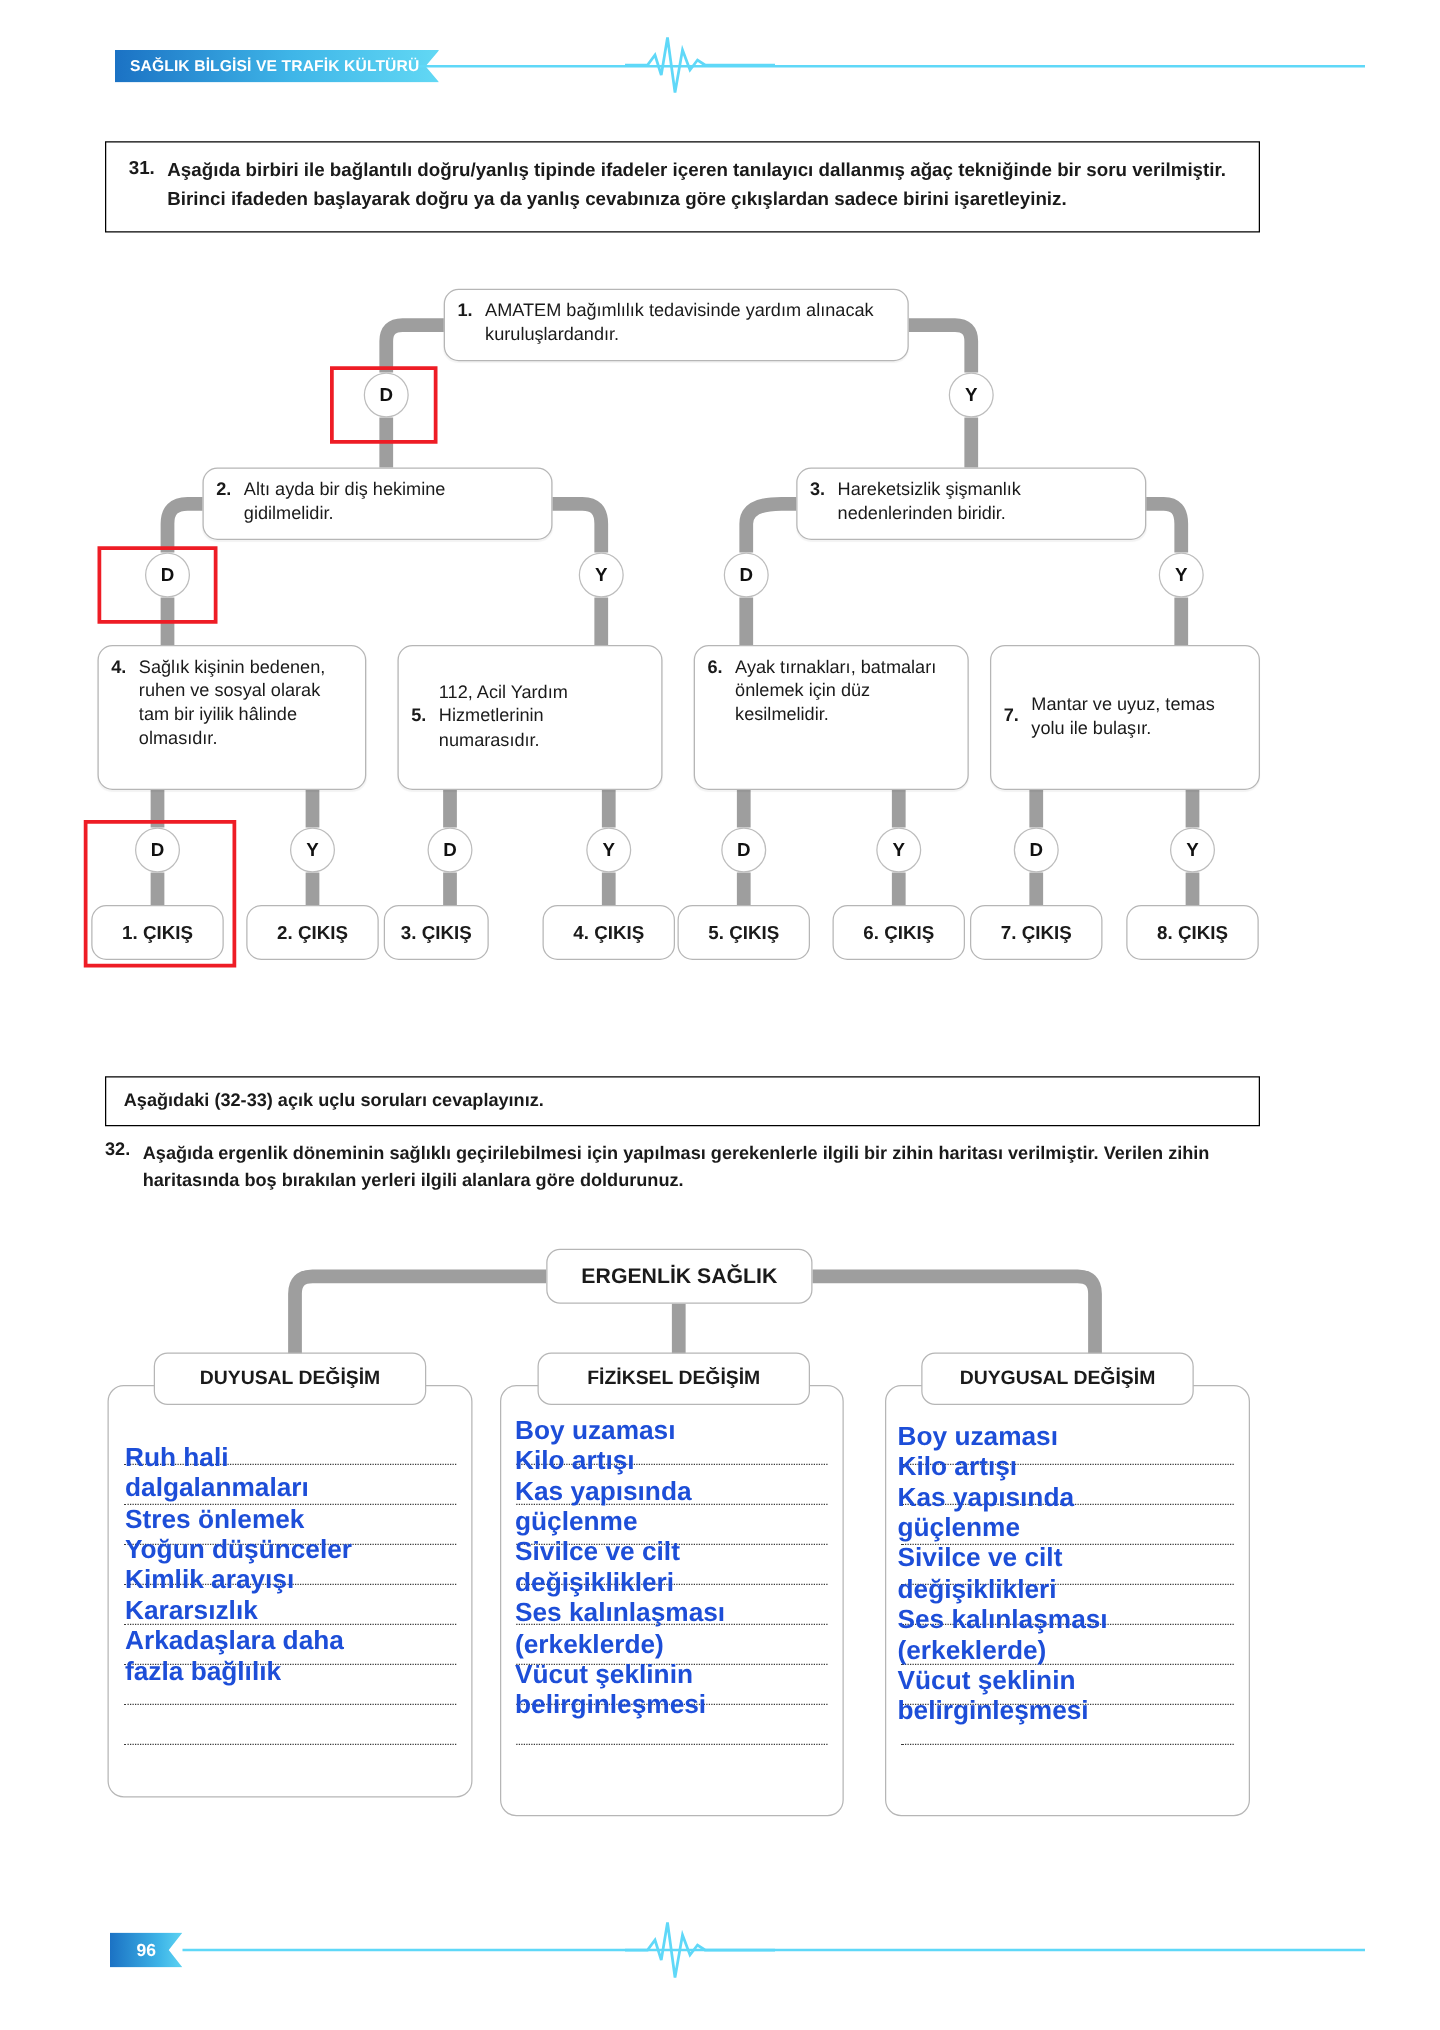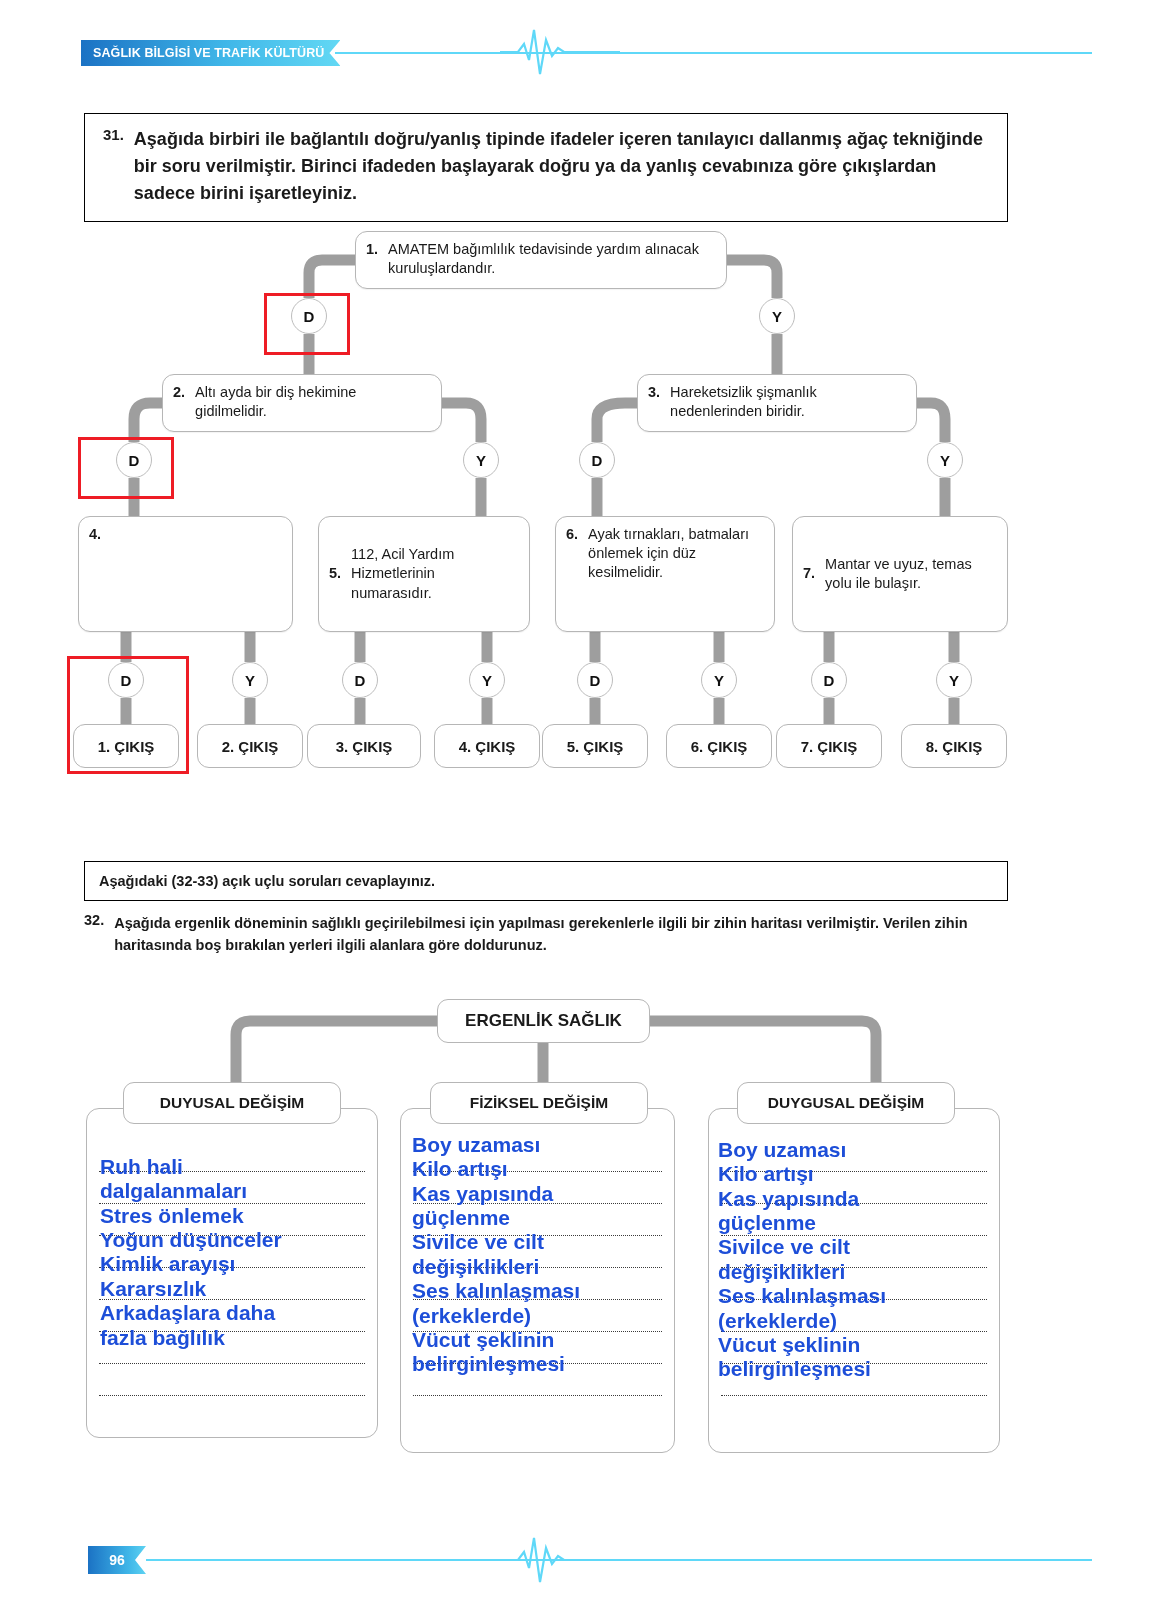--- a/index.html
+++ b/index.html
@@ -8,42 +8,42 @@
     width:1152px; height:1624px; position:relative;
     background:#ffffff;
     font-family:"Liberation Sans", sans-serif;
     color:#1a1a1a;
     overflow:hidden;
   }
 
   
   .hdr { position:absolute; left:0; top:0; width:1152px; height:90px; }
   .hdr-ribbon {
-    position:absolute; left:81px; top:40px; height:26px;
+    position:absolute; left:92px; top:40px; height:26px;
     padding:0 16px 0 12px;
     background:linear-gradient(90deg,#1b72c4 0%, #3fb6e8 55%, #62d8f4 100%);
     color:#fff; font-size:12.5px; font-weight:bold; letter-spacing:.1px;
     display:flex; align-items:center;
     clip-path: polygon(0 0, 100% 0, calc(100% - 11px) 50%, 100% 100%, 0 100%);
     box-shadow:0 3px 5px -2px rgba(0,0,0,.35);
   }
   .hdr-line {
     position:absolute; left:335px; top:52px; right:60px; height:2px;
     background:#5fd8f8;
   }
   .hdr-ecg { position:absolute; left:500px; top:24px; width:120px; height:56px; }
 
   
   .q31box {
     position:absolute; left:84px; top:113px; width:924px;
     border:1.5px solid #000; padding:12px 16px 14px 18px;
   }
   .q31 { display:flex; gap:10px; }
   .q31 .num { font-weight:bold; font-size:15px; flex:0 0 auto; }
-  .q31 .txt { font-size:18px; line-height:1.5; font-weight:600; }
+  .q31 .txt { font-size:15px; line-height:1.5; font-weight:600; }
 
   
   .tree { position:absolute; left:0; top:228px; width:1152px; height:560px; }
   .tree svg.conn { position:absolute; left:0; top:0; width:1152px; height:560px; }
 
   .tnode {
     position:absolute; border:1px solid #b6b6b6; border-radius:12px;
     background:#fff; box-shadow:0 1px 1px rgba(0,0,0,.05);
     display:flex; padding:8px 10px; font-size:14.5px; line-height:1.32;
   }
@@ -198,20 +198,21 @@
     <span class="t">Hareketsizlik şişmanlık nedenlerinden biridir.</span>
   </div>
 
   <div class="tcircle" style="left:116px; top:214px;">D</div>
   <div class="tcircle" style="left:463px; top:214px;">Y</div>
   <div class="tcircle" style="left:579px; top:214px;">D</div>
   <div class="tcircle" style="left:927px; top:214px;">Y</div>
 
   <div class="tnode" style="left:78px; top:288px; width:215px; height:116px;">
     <span class="n">4.</span>
+    <span class="t">Sağlık kişinin bedenen, ruhen ve sosyal olarak tam bir iyilik hâlinde olmasıdır.</span>
   </div>
   <div class="tnode" style="left:318px; top:288px; width:212px; height:116px; align-items:center;">
     <span class="n">5.</span>
     <span class="t">112, Acil Yardım Hizmetlerinin numarasıdır.</span>
   </div>
   <div class="tnode" style="left:555px; top:288px; width:220px; height:116px;">
     <span class="n">6.</span>
     <span class="t">Ayak tırnakları, batmaları önlemek için düz kesilmelidir.</span>
   </div>
   <div class="tnode" style="left:792px; top:288px; width:216px; height:116px; align-items:center;">
@@ -223,21 +224,21 @@
   <div class="tcircle" style="left:232px; top:434px;">Y</div>
   <div class="tcircle" style="left:342px; top:434px;">D</div>
   <div class="tcircle" style="left:469px; top:434px;">Y</div>
   <div class="tcircle" style="left:577px; top:434px;">D</div>
   <div class="tcircle" style="left:701px; top:434px;">Y</div>
   <div class="tcircle" style="left:811px; top:434px;">D</div>
   <div class="tcircle" style="left:936px; top:434px;">Y</div>
 
   <div class="exitbox" style="left:73px; top:496px; width:106px;">1. ÇIKIŞ</div>
   <div class="exitbox" style="left:197px; top:496px; width:106px;">2. ÇIKIŞ</div>
-  <div class="exitbox" style="left:307px; top:496px; width:114px;">3. ÇIKIŞ</div>
+  <div class="exitbox" style="left:307px; top:496px; width:84px;">3. ÇIKIŞ</div>
   <div class="exitbox" style="left:434px; top:496px; width:106px;">4. ÇIKIŞ</div>
   <div class="exitbox" style="left:542px; top:496px; width:106px;">5. ÇIKIŞ</div>
   <div class="exitbox" style="left:666px; top:496px; width:106px;">6. ÇIKIŞ</div>
   <div class="exitbox" style="left:776px; top:496px; width:106px;">7. ÇIKIŞ</div>
   <div class="exitbox" style="left:901px; top:496px; width:106px;">8. ÇIKIŞ</div>
 
   <div class="hl" style="left:264px; top:65px; width:86px; height:62px;"></div>
   <div class="hl" style="left:78px; top:209px; width:96px; height:62px;"></div>
   <div class="hl" style="left:67px; top:428px; width:122px; height:118px;"></div>
 </div>

